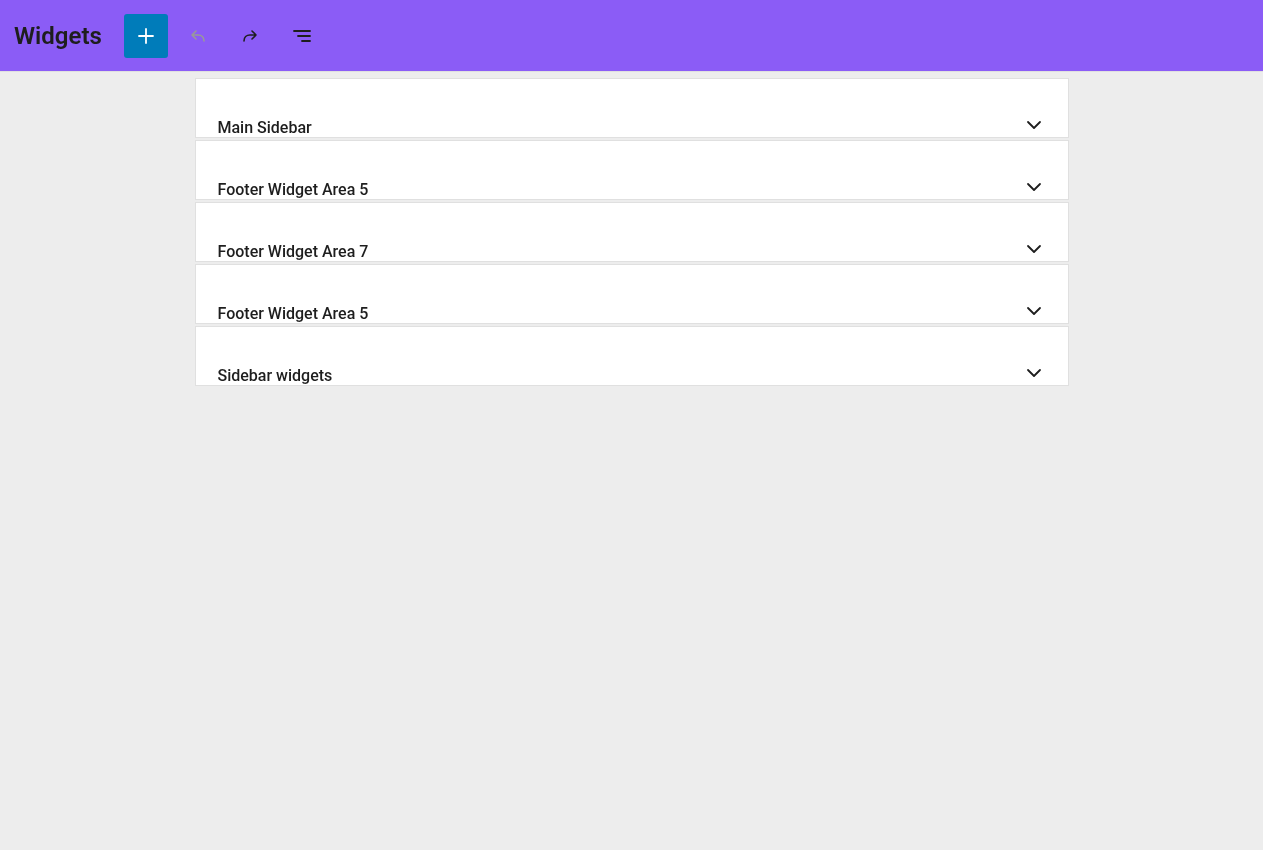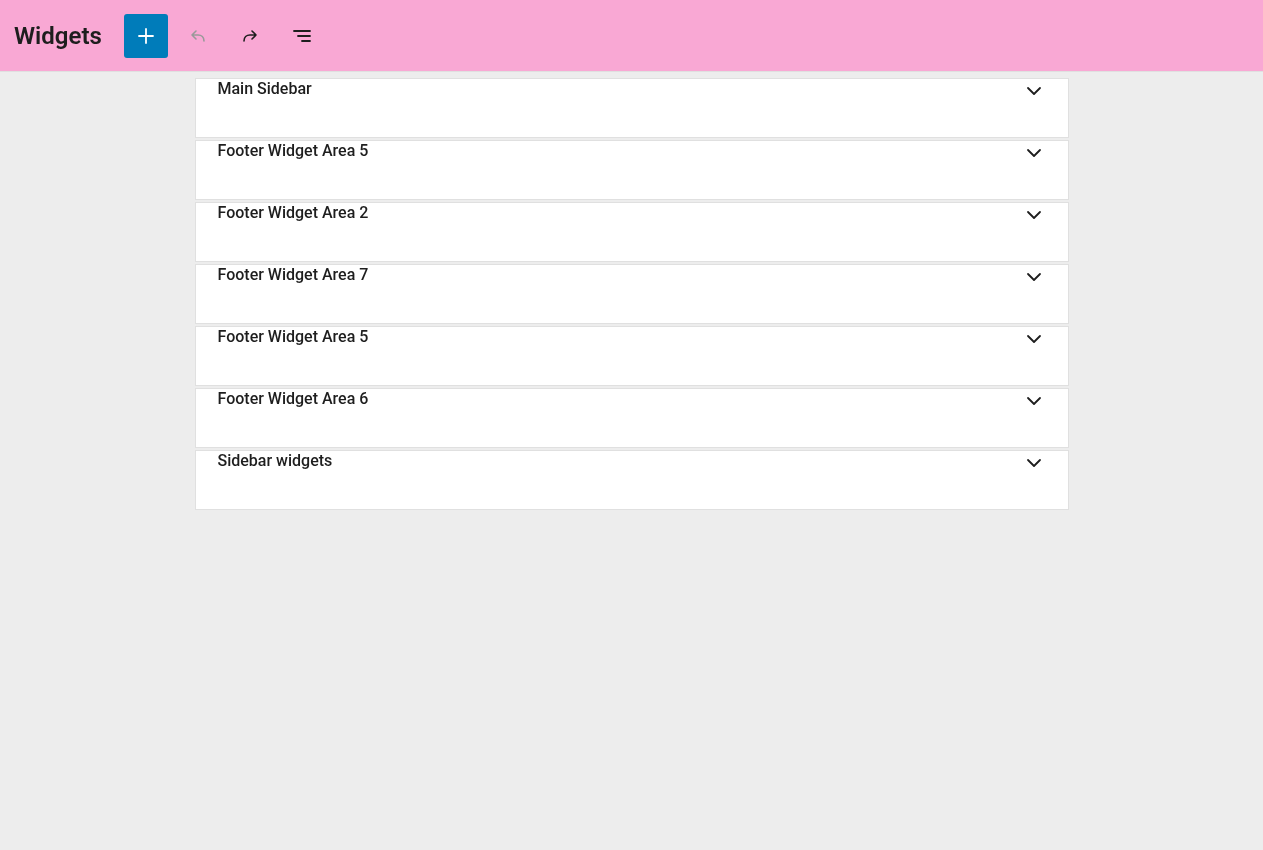--- a/index.html
+++ b/index.html
@@ -8,21 +8,21 @@
       box-sizing: border-box;
     }
     body {
       font-family: -apple-system, BlinkMacSystemFont, "Segoe UI", Roboto, Oxygen-Sans, Ubuntu, Cantarell, "Helvetica Neue", sans-serif;
       background: #ededed;
       width: 1263px;
       height: 850px;
       overflow: hidden;
     }
     .toolbar {
-      background: #f9a8d4;
+      background: #8b5cf6;
       border-bottom: 1px solid #e0e0e0;
       height: 72px;
       display: flex;
       align-items: center;
       padding: 0 14px;
       gap: 8px;
     }
     .page-title {
       font-size: 24px;
       font-weight: 600;
@@ -61,21 +61,21 @@
     .widget-areas {
       width: 874px;
       margin: 6px auto 0 auto;
     }
     .widget-area {
       background: #ffffff;
       border: 1px solid #e0e0e0;
       margin-bottom: 2px;
       height: 60px;
       display: flex;
-      align-items: flex-start;
+      align-items: flex-end;
       justify-content: space-between;
       padding: 0 22px;
       cursor: pointer;
     }
     .widget-area:first-child {
       margin-top: 0;
     }
     .widget-area-title {
       font-size: 16px;
       font-weight: 500;
@@ -133,45 +133,29 @@
   </div>
   <div class="widget-area">
     <span class="widget-area-title">Footer Widget Area 5</span>
     <span class="chevron">
       <svg width="24" height="24" viewBox="0 0 24 24" fill="none">
           <path d="M6 9L12 15L18 9" stroke="currentColor" stroke-width="1.8" stroke-linecap="round" stroke-linejoin="round"></path>
         </svg>
     </span>
   </div>
   <div class="widget-area">
-    <span class="widget-area-title">Footer Widget Area 2</span>
-    <span class="chevron">
-      <svg width="24" height="24" viewBox="0 0 24 24" fill="none">
-          <path d="M6 9L12 15L18 9" stroke="currentColor" stroke-width="1.8" stroke-linecap="round" stroke-linejoin="round"></path>
-        </svg>
-    </span>
-  </div>
-  <div class="widget-area">
     <span class="widget-area-title">Footer Widget Area 7</span>
     <span class="chevron">
       <svg width="24" height="24" viewBox="0 0 24 24" fill="none">
           <path d="M6 9L12 15L18 9" stroke="currentColor" stroke-width="1.8" stroke-linecap="round" stroke-linejoin="round"></path>
         </svg>
     </span>
   </div>
   <div class="widget-area">
     <span class="widget-area-title">Footer Widget Area 5</span>
-    <span class="chevron">
-      <svg width="24" height="24" viewBox="0 0 24 24" fill="none">
-          <path d="M6 9L12 15L18 9" stroke="currentColor" stroke-width="1.8" stroke-linecap="round" stroke-linejoin="round"></path>
-        </svg>
-    </span>
-  </div>
-  <div class="widget-area">
-    <span class="widget-area-title">Footer Widget Area 6</span>
     <span class="chevron">
       <svg width="24" height="24" viewBox="0 0 24 24" fill="none">
           <path d="M6 9L12 15L18 9" stroke="currentColor" stroke-width="1.8" stroke-linecap="round" stroke-linejoin="round"></path>
         </svg>
     </span>
   </div>
   <div class="widget-area">
     <span class="widget-area-title">Sidebar widgets</span>
     <span class="chevron">
       <svg width="24" height="24" viewBox="0 0 24 24" fill="none">

